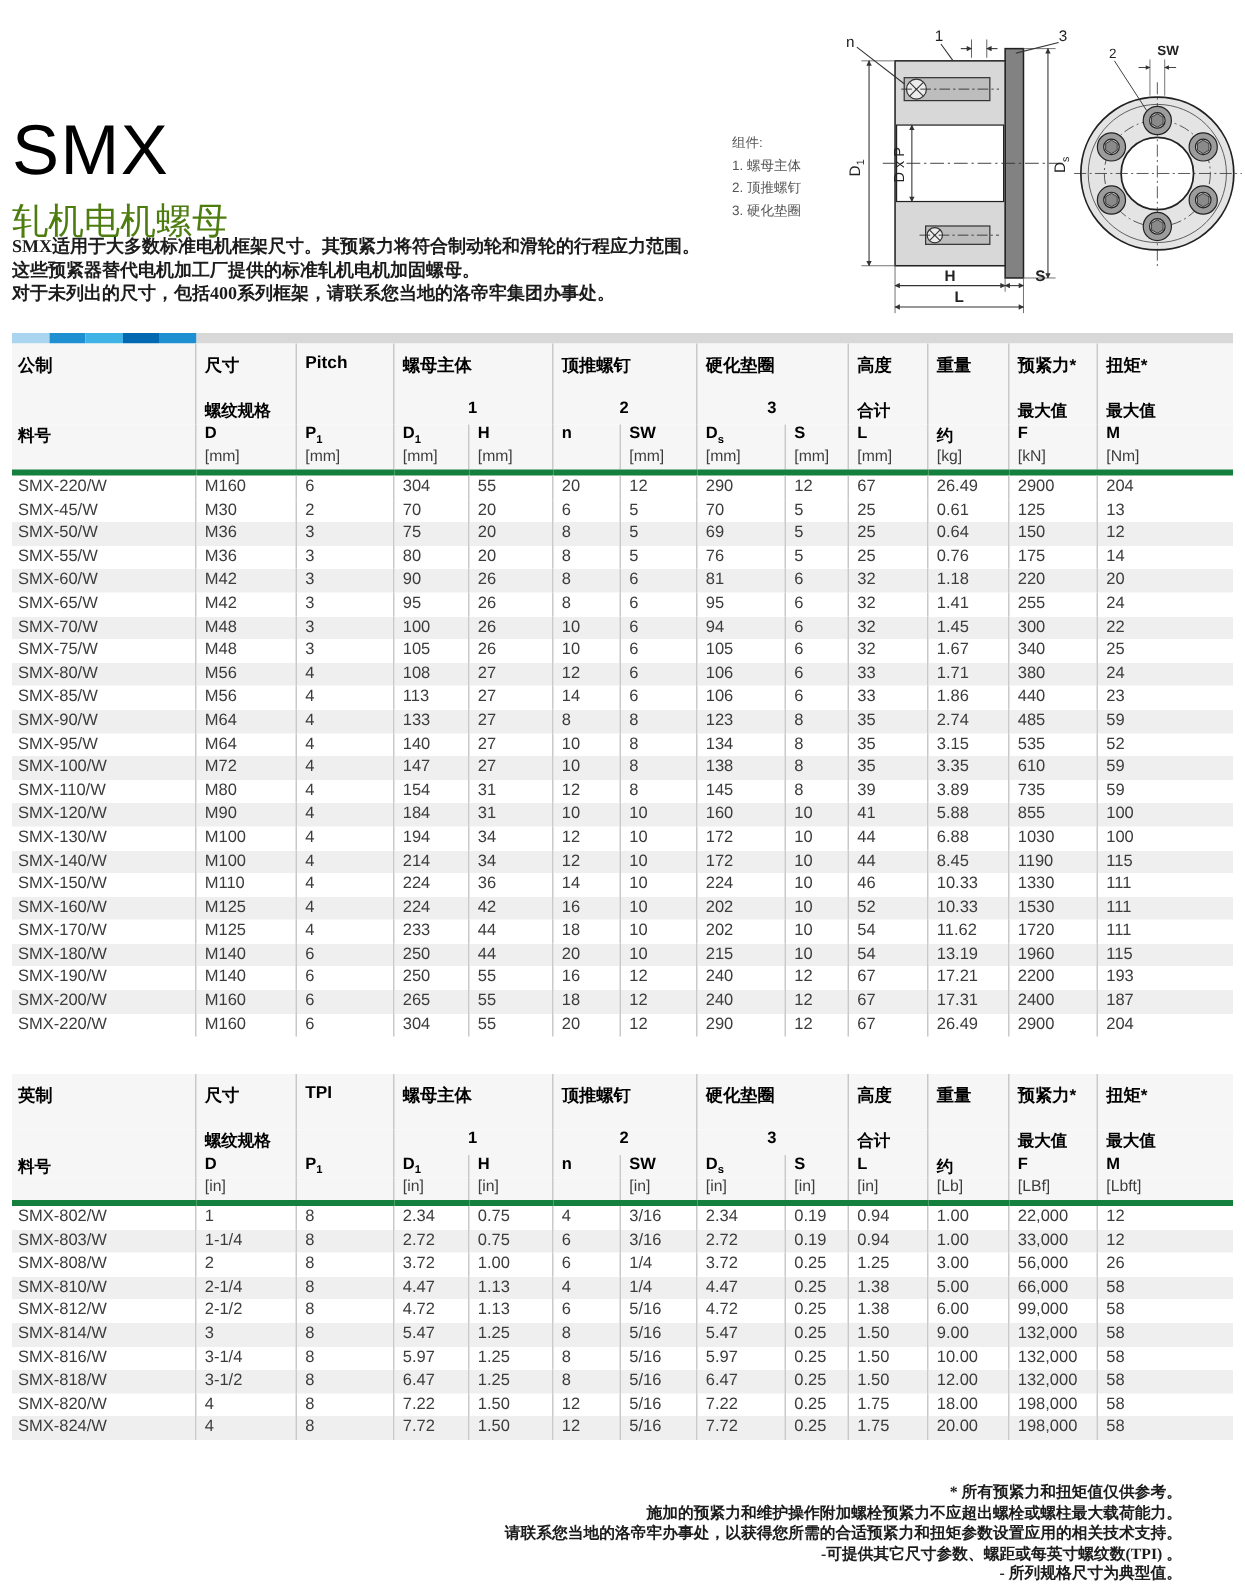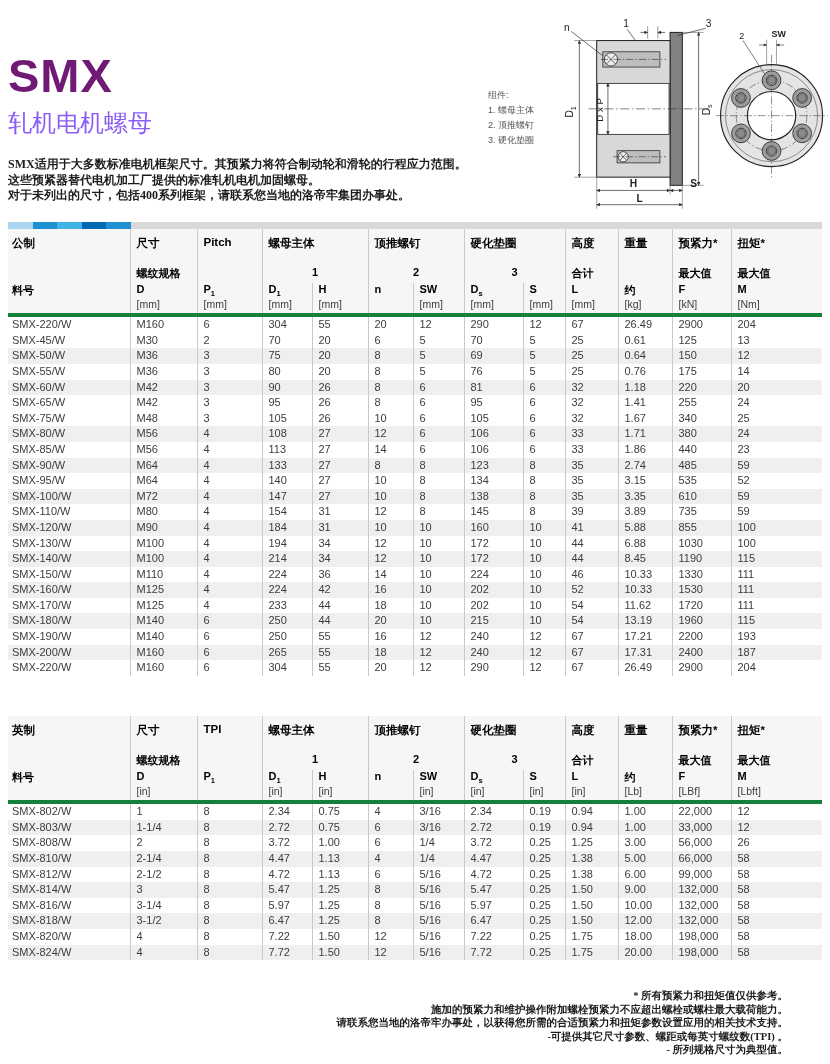--- a/index.html
+++ b/index.html
@@ -1,22 +1,22 @@
 <!DOCTYPE html>
 <html><head>
 <meta charset="utf-8">
 <style>
   html,body{margin:0;padding:0;background:#fff;}
   #page{position:relative;width:830px;height:1064px;background:#fff;overflow:hidden;
         font-family:"Liberation Sans",sans-serif;color:#1a1a1a;}
 
   
   .title-block{position:absolute;left:8px;top:52px;}
-  .title{font-size:47px;line-height:1;font-weight:700;letter-spacing:1px;color:#701a75;}
-  .subtitle{font-size:24px;margin-top:8px;color:#8b5cf6;}
+  .title{font-size:47px;line-height:1;font-weight:400;letter-spacing:1px;color:#000000;margin-top:24px;}
+  .subtitle{font-size:24px;margin-top:8px;color:#4d7c0f;}
 
   .description{position:absolute;left:8px;top:157px;width:560px;
                font-family:"Liberation Serif",serif;font-weight:600;
                font-size:12px;line-height:15.5px;color:#1c1c1c;}
 
   
   .drawings{position:absolute;left:480px;top:16px;width:348px;height:206px;}
   .legend{position:absolute;left:8px;top:72px;width:72px;font-size:9px;color:#555;line-height:1.65;}
   .svg-section{position:absolute;left:80px;top:2px;}
   .svg-front{position:absolute;left:236px;top:12px;}
@@ -363,20 +363,35 @@
             <td class="bl">26</td>
             <td class="bl">8</td>
             <td class="bl">6</td>
             <td class="bl">95</td>
             <td class="bl">6</td>
             <td class="bl">32</td>
             <td class="bl">1.41</td>
             <td class="bl">255</td>
             <td class="bl">24</td>
           </tr>
+          <tr class="stripe">
+            <td>SMX-70/W</td>
+            <td class="bl">M48</td>
+            <td class="bl">3</td>
+            <td class="bl">100</td>
+            <td class="bl">26</td>
+            <td class="bl">10</td>
+            <td class="bl">6</td>
+            <td class="bl">94</td>
+            <td class="bl">6</td>
+            <td class="bl">32</td>
+            <td class="bl">1.45</td>
+            <td class="bl">300</td>
+            <td class="bl">22</td>
+          </tr>
           <tr>
             <td>SMX-75/W</td>
             <td class="bl">M48</td>
             <td class="bl">3</td>
             <td class="bl">105</td>
             <td class="bl">26</td>
             <td class="bl">10</td>
             <td class="bl">6</td>
             <td class="bl">105</td>
             <td class="bl">6</td>

